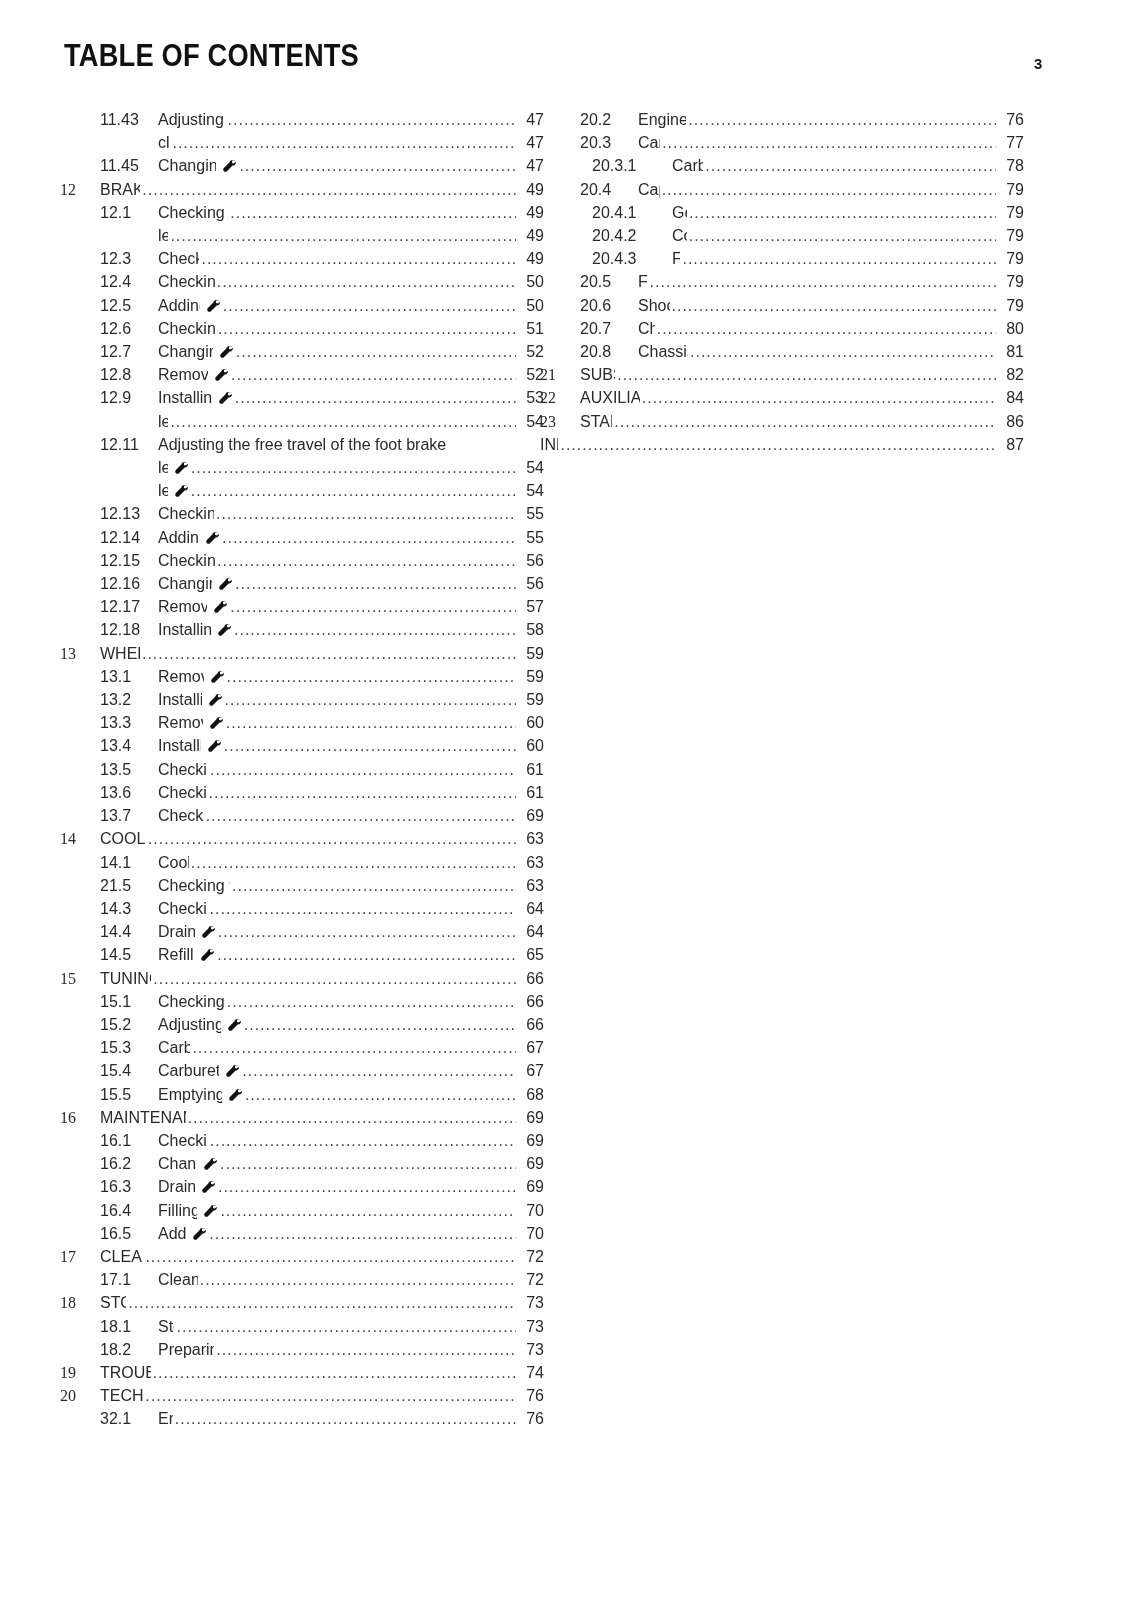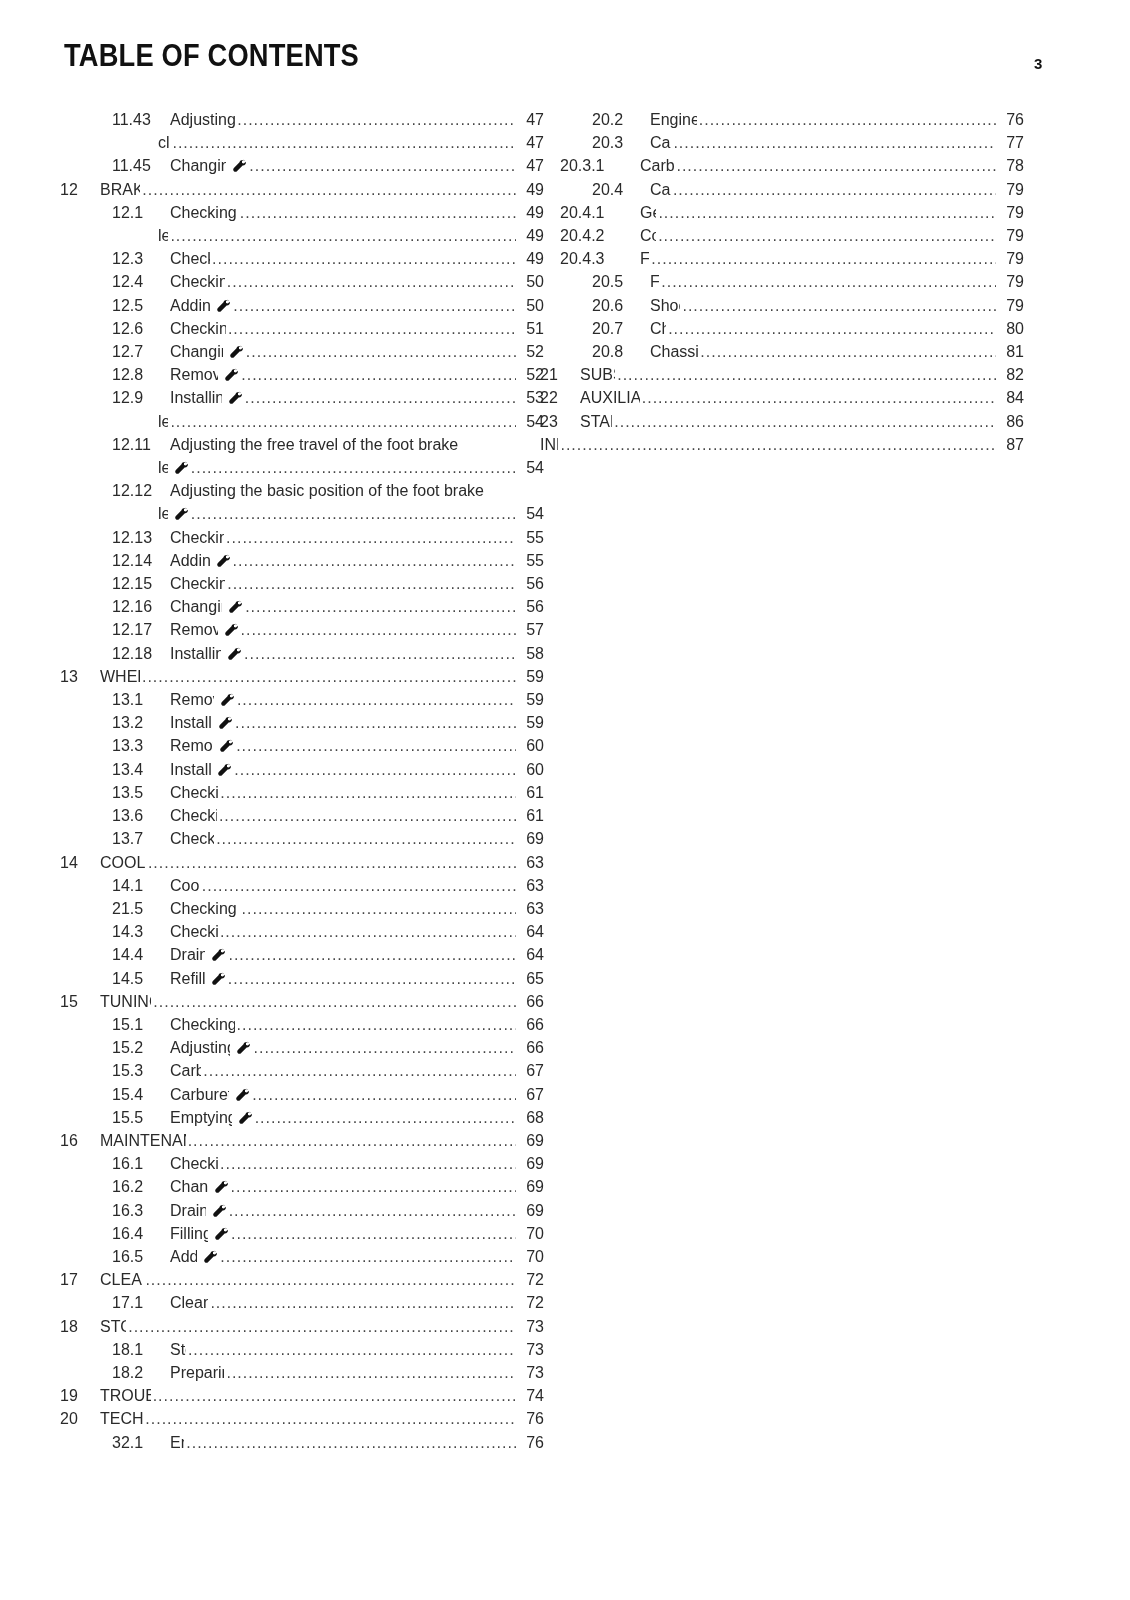--- a/index.html
+++ b/index.html
@@ -5,23 +5,23 @@
   html,body{margin:0;padding:0;background:#fff;}
   body{width:1130px;height:1600px;position:relative;overflow:hidden;font-family:"Liberation Sans",sans-serif;color:#2a2a2a;}
   .title{position:absolute;left:64px;top:38px;font-family:"Liberation Sans",sans-serif;font-weight:bold;font-size:31px;letter-spacing:0.2px;color:#111;transform:scaleX(0.88);transform-origin:left top;}
   .pageno{position:absolute;left:1034px;top:55px;font-weight:bold;font-size:15px;color:#111;}
   .col{position:absolute;top:108px;}
   .col.left{left:60px;width:484px;}
   .col.right{left:540px;width:484px;}
   .entry{position:relative;font-size:16px;line-height:23.2px;}
   .entry .line{display:flex;align-items:baseline;white-space:nowrap;}
   .num{flex:0 0 auto;}
-  .lvl0 .num{width:40px;}
-  .lvl1 .num{width:58px;margin-left:52px;}
-  .lvl2 .num{width:80px;margin-left:20px;}
+  .lvl0 .num{width:40px;font-family:Liberation Serif, serif;}
+  .lvl1 .num{width:58px;margin-left:40px;}
+  .lvl2 .num{width:80px;margin-left:52px;}
   .lvl2 .txt{margin-left:0;}
   .idx .num{width:0;}
   .txt{flex:0 1 auto;overflow:hidden;}
   .dots{flex:1 1 auto;overflow:hidden;margin:0 6px 0 2px;color:#444;letter-spacing:1px;}
   .dots::before{content:"....................................................................................................................................................................................................................";}
   .pg{flex:0 0 auto;width:22px;text-align:right;}
   .cont{display:flex;align-items:baseline;white-space:nowrap;}
   .lvl1 .cont{margin-left:98px;}
   .wrench{display:inline-block;margin-left:6px;font-size:15px;color:#111;transform:scaleX(-1);}
   .wrench svg{vertical-align:-2px;}
@@ -165,24 +165,20 @@
       <div class="cont">
         <span class="txt">lever</span>
         <span class="wrench"><svg width="15" height="14" viewBox="0 0 24 22">
             <path d="M3 3 C6 0 11 1 12 5 L21 14 C23 16 22 19 20 20 C18 21 16 20 15 18 L7 10 C3 10 1 7 2 4 L5 7 L8 6 L8 3 L5 1 Z" fill="#111"></path>
           </svg></span>
         <span class="dots"></span>
         <span class="pg">54</span>
       </div>
     </div>
     <div class="entry lvl1">
-      <div class="line">
-        <span class="num">12.12</span>
-        <span class="txt">Adjusting the basic position of the foot brake</span>
-      </div>
       <div class="cont">
         <span class="txt">lever</span>
         <span class="wrench"><svg width="15" height="14" viewBox="0 0 24 22">
             <path d="M3 3 C6 0 11 1 12 5 L21 14 C23 16 22 19 20 20 C18 21 16 20 15 18 L7 10 C3 10 1 7 2 4 L5 7 L8 6 L8 3 L5 1 Z" fill="#111"></path>
           </svg></span>
         <span class="dots"></span>
         <span class="pg">54</span>
       </div>
     </div>
     <div class="entry lvl1">

